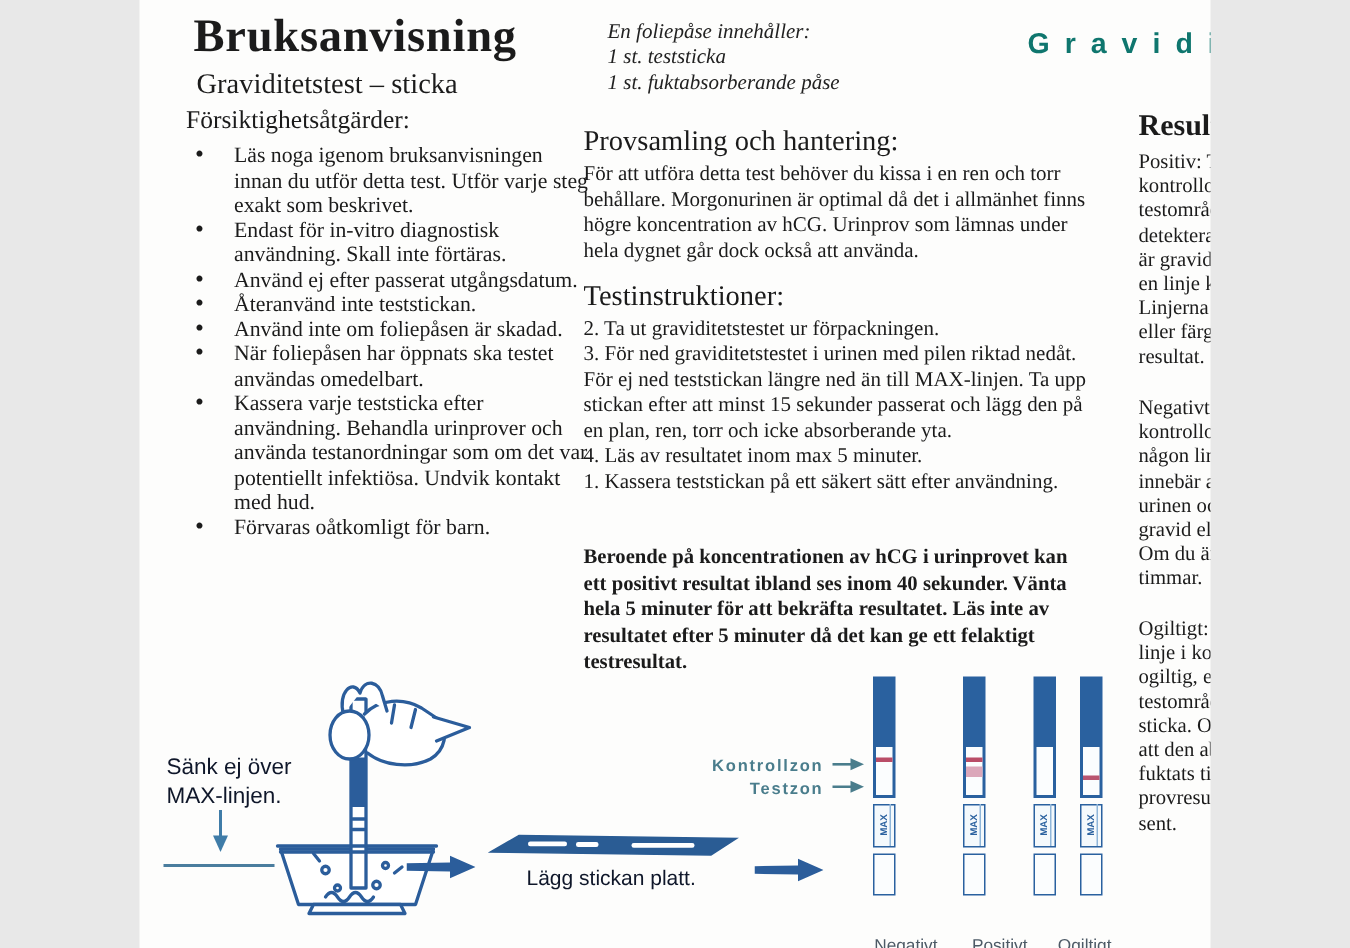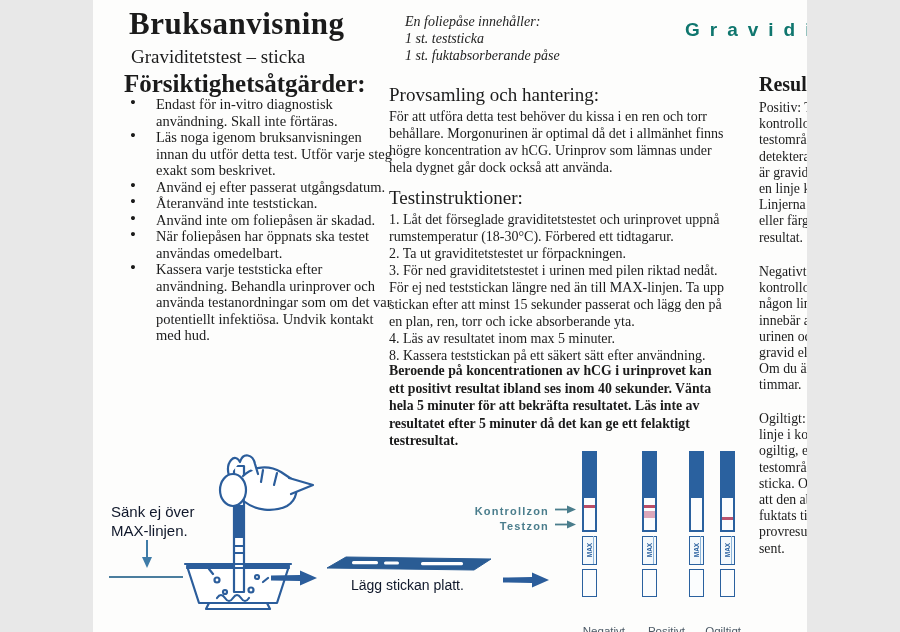--- a/index.html
+++ b/index.html
@@ -11,21 +11,21 @@
   .abs{position:absolute;}
   
   .title{left:36px;top:6px;font-size:31px;font-weight:bold;letter-spacing:.5px;}
   .subtitle{left:38px;top:46px;font-size:19px;}
   .pouch{left:312px;top:13px;font-size:14px;font-style:italic;line-height:17px;color:#222;}
   .brand{
     left:592px;top:19px;font-family:"Liberation Sans",sans-serif;
     font-size:19px;font-weight:600;letter-spacing:10px;color:#0f766e;white-space:nowrap;
   }
   
-  .prec-head{left:31px;top:70px;font-size:25px;font-weight:bold;}
+  .prec-head{left:31px;top:70px;font-size:17px;font-weight:normal;}
   .prec-list{left:0;top:96px;width:300px;margin:0;padding:0;list-style:none;}
   .prec-list li{position:relative;padding-left:63px;font-size:14.5px;line-height:16.5px;}
   .prec-list li::before{content:"\2022";position:absolute;left:37px;top:-1px;font-size:17px;}
   
   .mid-head{left:296px;font-size:19px;}
   .mid-text{left:296px;width:340px;font-size:14px;line-height:17px;}
   .steps div{margin:0;}
   .warning{left:296px;top:362px;width:334px;font-size:13.8px;line-height:17.5px;font-weight:bold;}
   
   .res-head{left:666px;top:73px;font-size:20px;font-weight:bold;}
@@ -64,39 +64,39 @@
   <div class="abs subtitle">Graviditetstest – sticka</div>
   <div class="abs pouch">
     <div>En foliepåse innehåller:</div>
     <div>1 st. teststicka</div>
     <div>1 st. fuktabsorberande påse</div>
   </div>
   <div class="abs brand">Graviditetstest</div>
 
   <div class="abs prec-head">Försiktighetsåtgärder:</div>
   <ul class="abs prec-list">
+    <li>Läs noga igenom bruksanvisningen innan du utför detta test. Utför varje steg exakt som beskrivet.</li>
     <li>Endast för in-vitro diagnostisk användning. Skall inte förtäras.</li>
-    <li>Läs noga igenom bruksanvisningen innan du utför detta test. Utför varje steg exakt som beskrivet.</li>
     <li>Använd ej efter passerat utgångsdatum.</li>
     <li>Återanvänd inte teststickan.</li>
     <li>Använd inte om foliepåsen är skadad.</li>
     <li>När foliepåsen har öppnats ska testet användas omedelbart.</li>
     <li>Kassera varje teststicka efter användning. Behandla urinprover och använda testanordningar som om det var potentiellt infektiösa. Undvik kontakt med hud.</li>
+    <li>Förvaras oåtkomligt för barn.</li>
   </ul>
 
   <div class="abs mid-head" style="top:84px;">Provsamling och hantering:</div>
   <div class="abs mid-head" style="top:187px;">Testinstruktioner:</div>
 
   <div class="abs mid-text" style="top:108px;">För att utföra detta test behöver du kissa i en ren och torr behållare.  Morgonurinen är optimal då det i allmänhet finns högre koncentration av hCG. Urinprov som lämnas under hela dygnet går dock också att använda.</div>
   <div class="abs mid-text steps" style="top:211px;">
-    <div>1. Låt det förseglade graviditetstestet och urinprovet uppnå rumstemperatur (18-30°C). Förbered ett tidtagarur.</div>
     <div>2. Ta ut graviditetstestet ur förpackningen.</div>
     <div>3. För ned graviditetstestet i urinen med pilen riktad nedåt. För ej ned teststickan längre ned än till MAX-linjen. Ta upp stickan efter att minst 15 sekunder passerat och lägg den på en plan, ren, torr och icke absorberande yta.</div>
     <div>4. Läs av resultatet inom max 5 minuter.</div>
-    <div>8. Kassera teststickan på ett säkert sätt efter användning.</div>
+    <div>1. Kassera teststickan på ett säkert sätt efter användning.</div>
   </div>
   <div class="abs warning">Beroende på koncentrationen av hCG i urinprovet kan ett positivt resultat ibland ses inom 40 sekunder. Vänta hela 5 minuter för att bekräfta resultatet. Läs inte av resultatet efter 5 minuter då det kan ge ett felaktigt testresultat.</div>
 
   <div class="abs res-head">Resultat:</div>
   <div class="abs res-p" style="top:100px;">Positiv: Två rosa/lila linjer syns. En i kontrollområdet (C)och en i testområdet(T).  Detta innebär att hCG detekterats i urinen och att du sannolikt är gravid. Linjerna kan vara svaga och en linje kan vara starkare än den andra. Linjerna behöver inte matcha i styrka eller färg, det är fortfarande ett positivt resultat.</div>
   <div class="abs res-p" style="top:264px;">Negativt: En rosa/lila linje syns i kontrollområdet(C) och det inte syns någon linje i testområdet(T). Detta innebär att inget hCG detekterats i urinen och att du sannolikt inte är gravid eller att du har testat för tidigt. Om du är osäker, gör om testet om 48 timmar.</div>
   <div class="abs res-p" style="top:411px;">Ogiltigt: Om det inte finns någon synlig linje i kontrollområdet(C) är testet ogiltig, eller om det syns en linje i testområdet. Gör om testet med en ny sticka. Ogiltiga resultat kan orsakas av att den absorberande spetsen inte fuktats tillräckligt eller att provresultatet avlästs för tidigt eller för sent.</div>
 
   <div class="abs dg-label max-note">
     <div>Sänk ej över</div>

